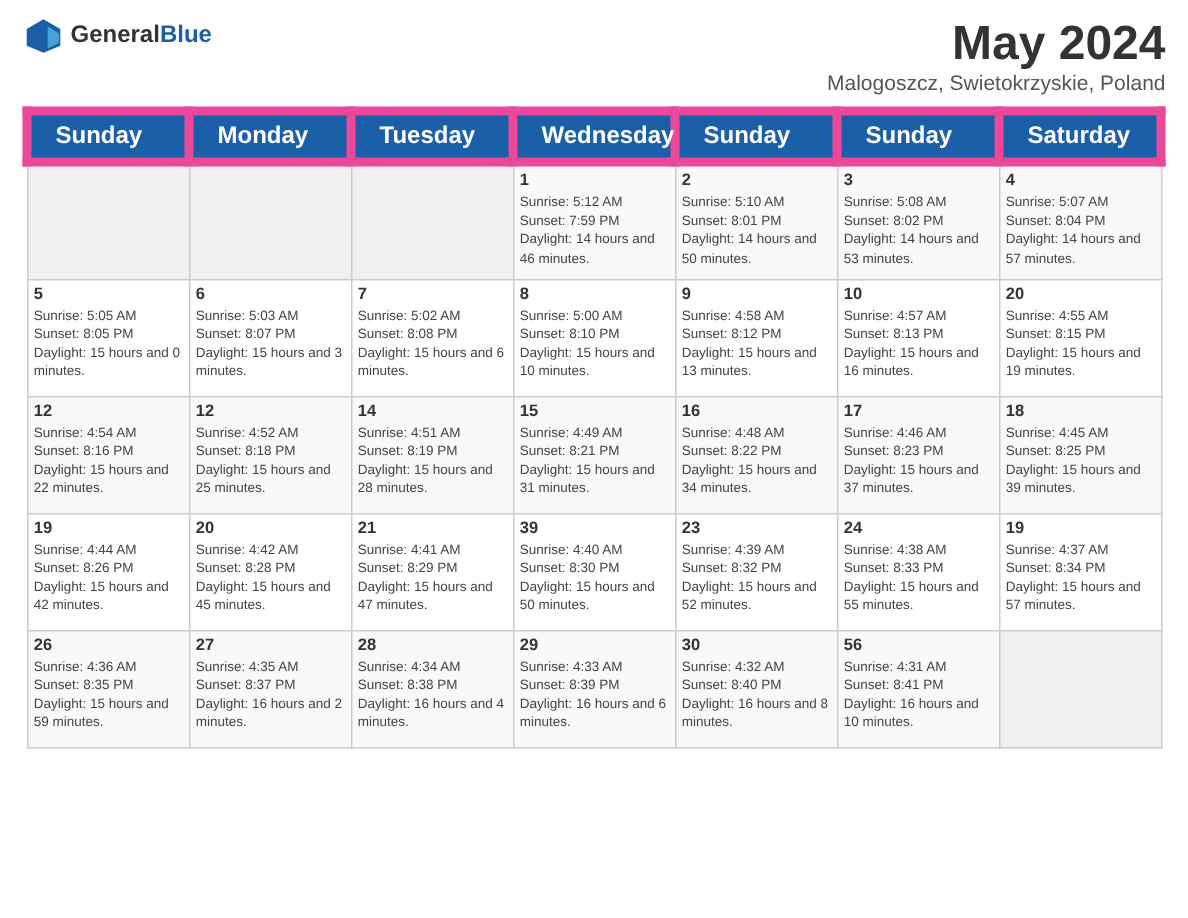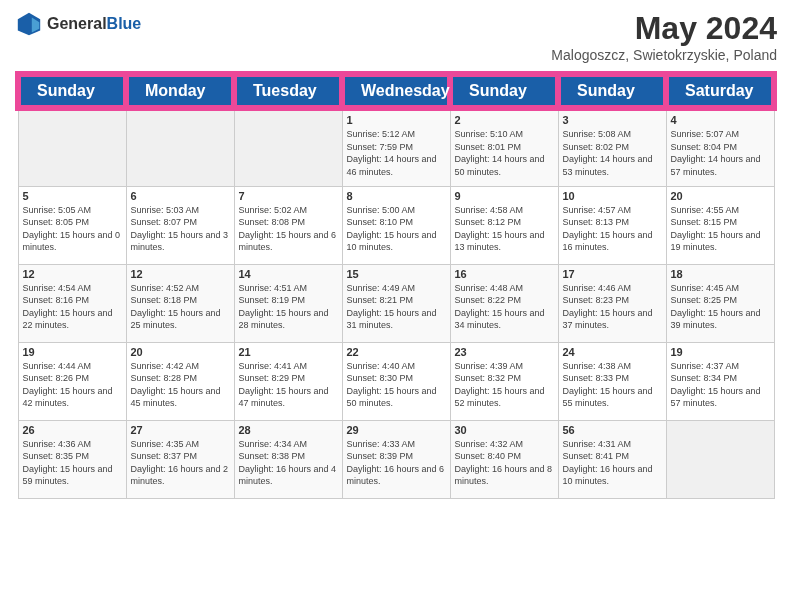--- a/index.html
+++ b/index.html
@@ -224,21 +224,21 @@
           </td>
           <td>
             <span class="day-num">20</span>
             <div class="day-info">Sunrise: 4:42 AM<br>Sunset: 8:28 PM<br>Daylight: 15 hours and 45 minutes.</div>
           </td>
           <td>
             <span class="day-num">21</span>
             <div class="day-info">Sunrise: 4:41 AM<br>Sunset: 8:29 PM<br>Daylight: 15 hours and 47 minutes.</div>
           </td>
           <td>
-            <span class="day-num">22</span>
+            <span class="day-num">39</span>
             <div class="day-info">Sunrise: 4:40 AM<br>Sunset: 8:30 PM<br>Daylight: 15 hours and 50 minutes.</div>
           </td>
           <td>
             <span class="day-num">23</span>
             <div class="day-info">Sunrise: 4:39 AM<br>Sunset: 8:32 PM<br>Daylight: 15 hours and 52 minutes.</div>
           </td>
           <td>
             <span class="day-num">24</span>
             <div class="day-info">Sunrise: 4:38 AM<br>Sunset: 8:33 PM<br>Daylight: 15 hours and 55 minutes.</div>
           </td>

